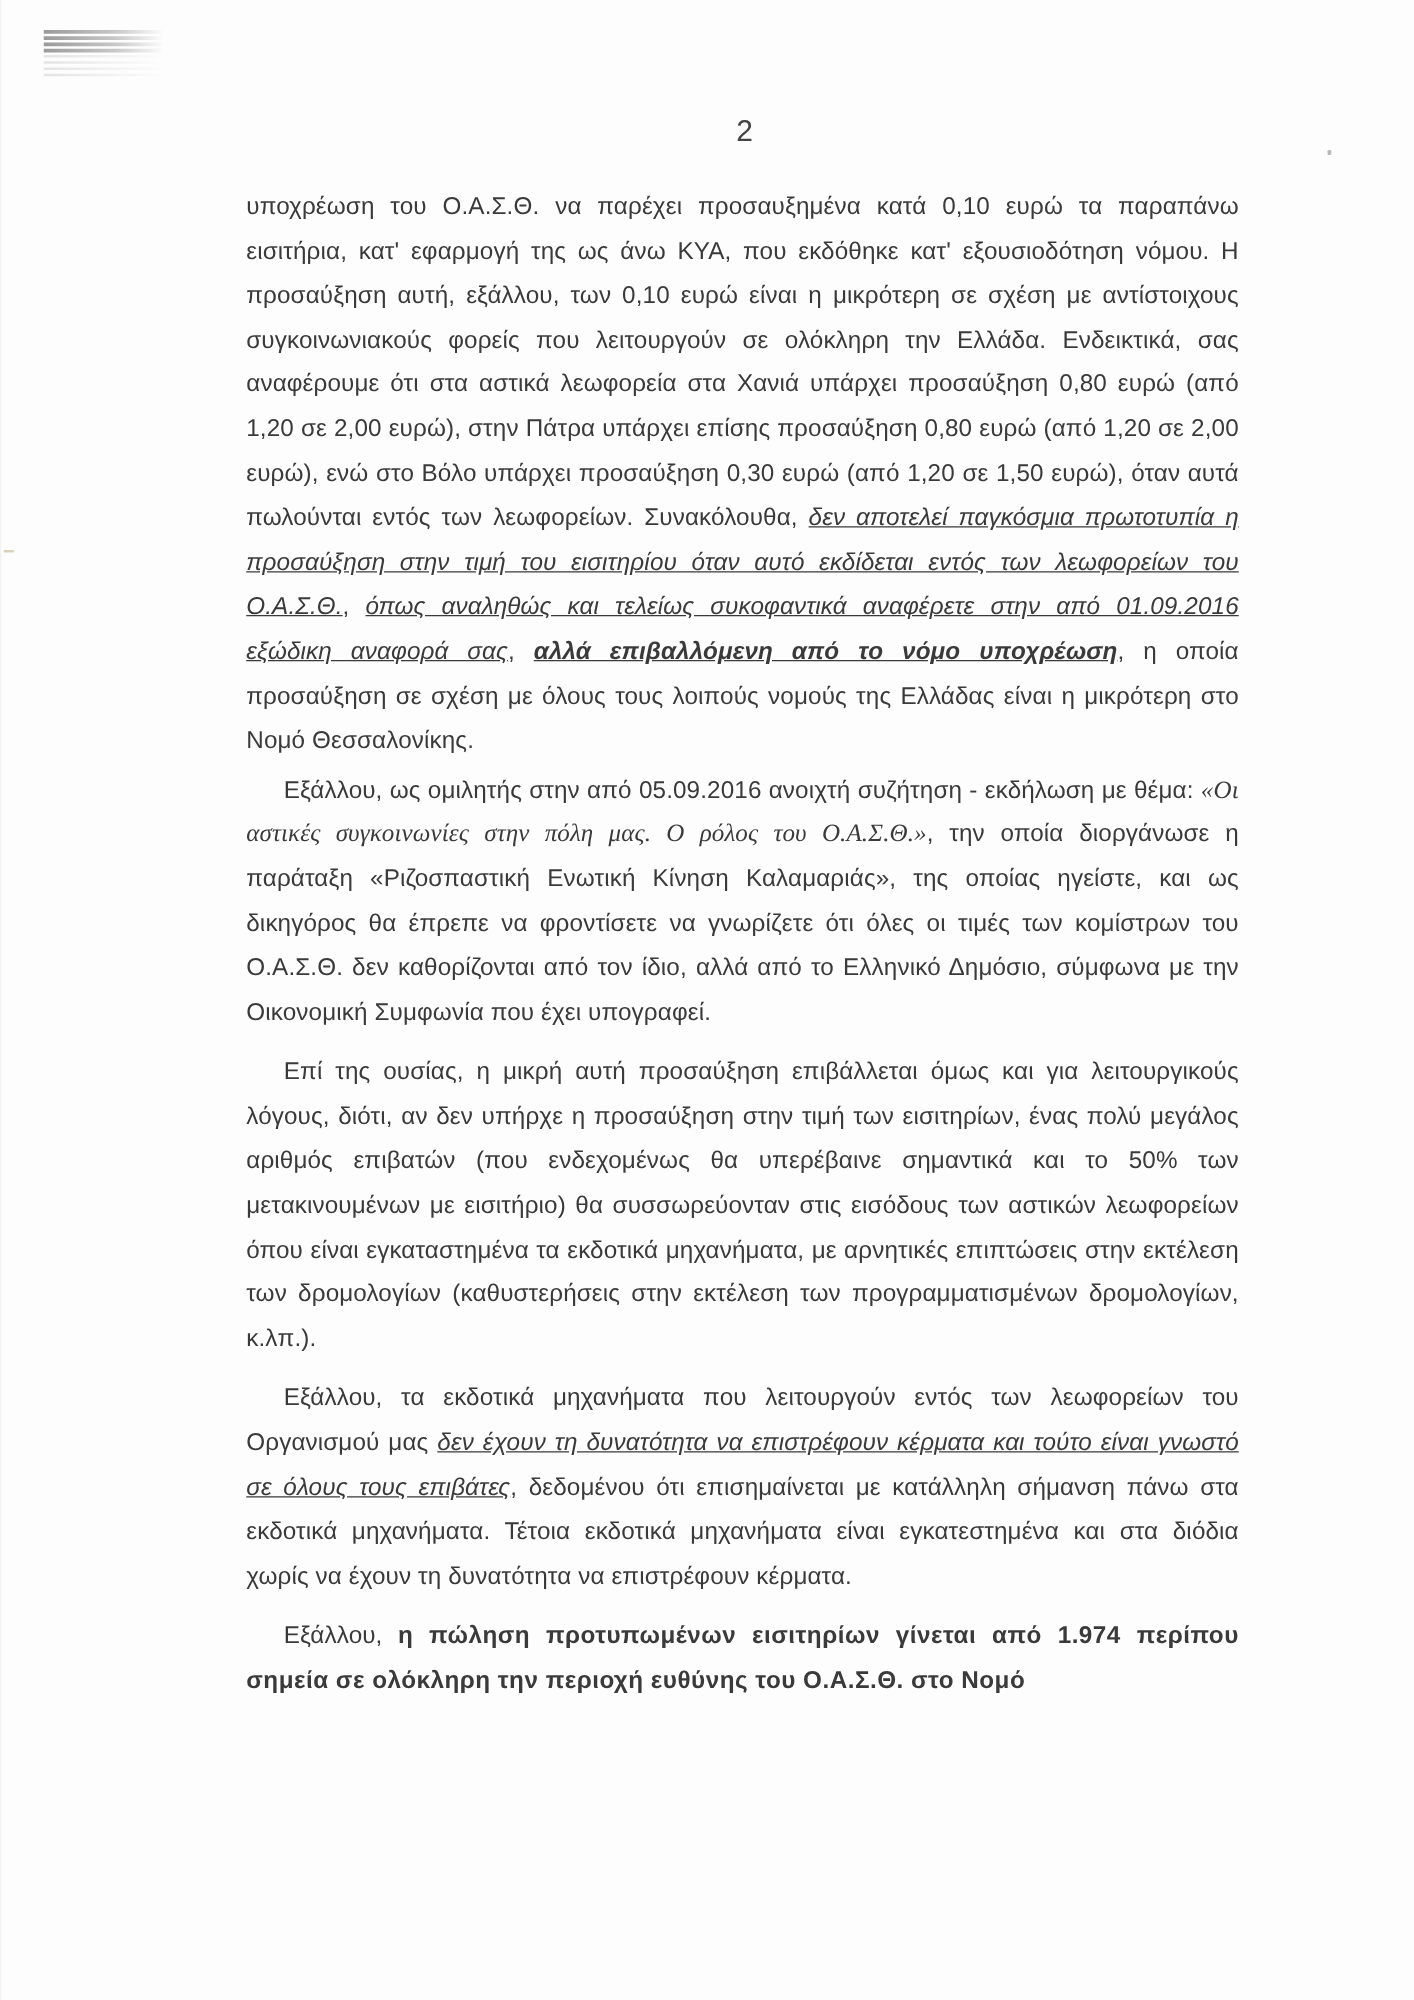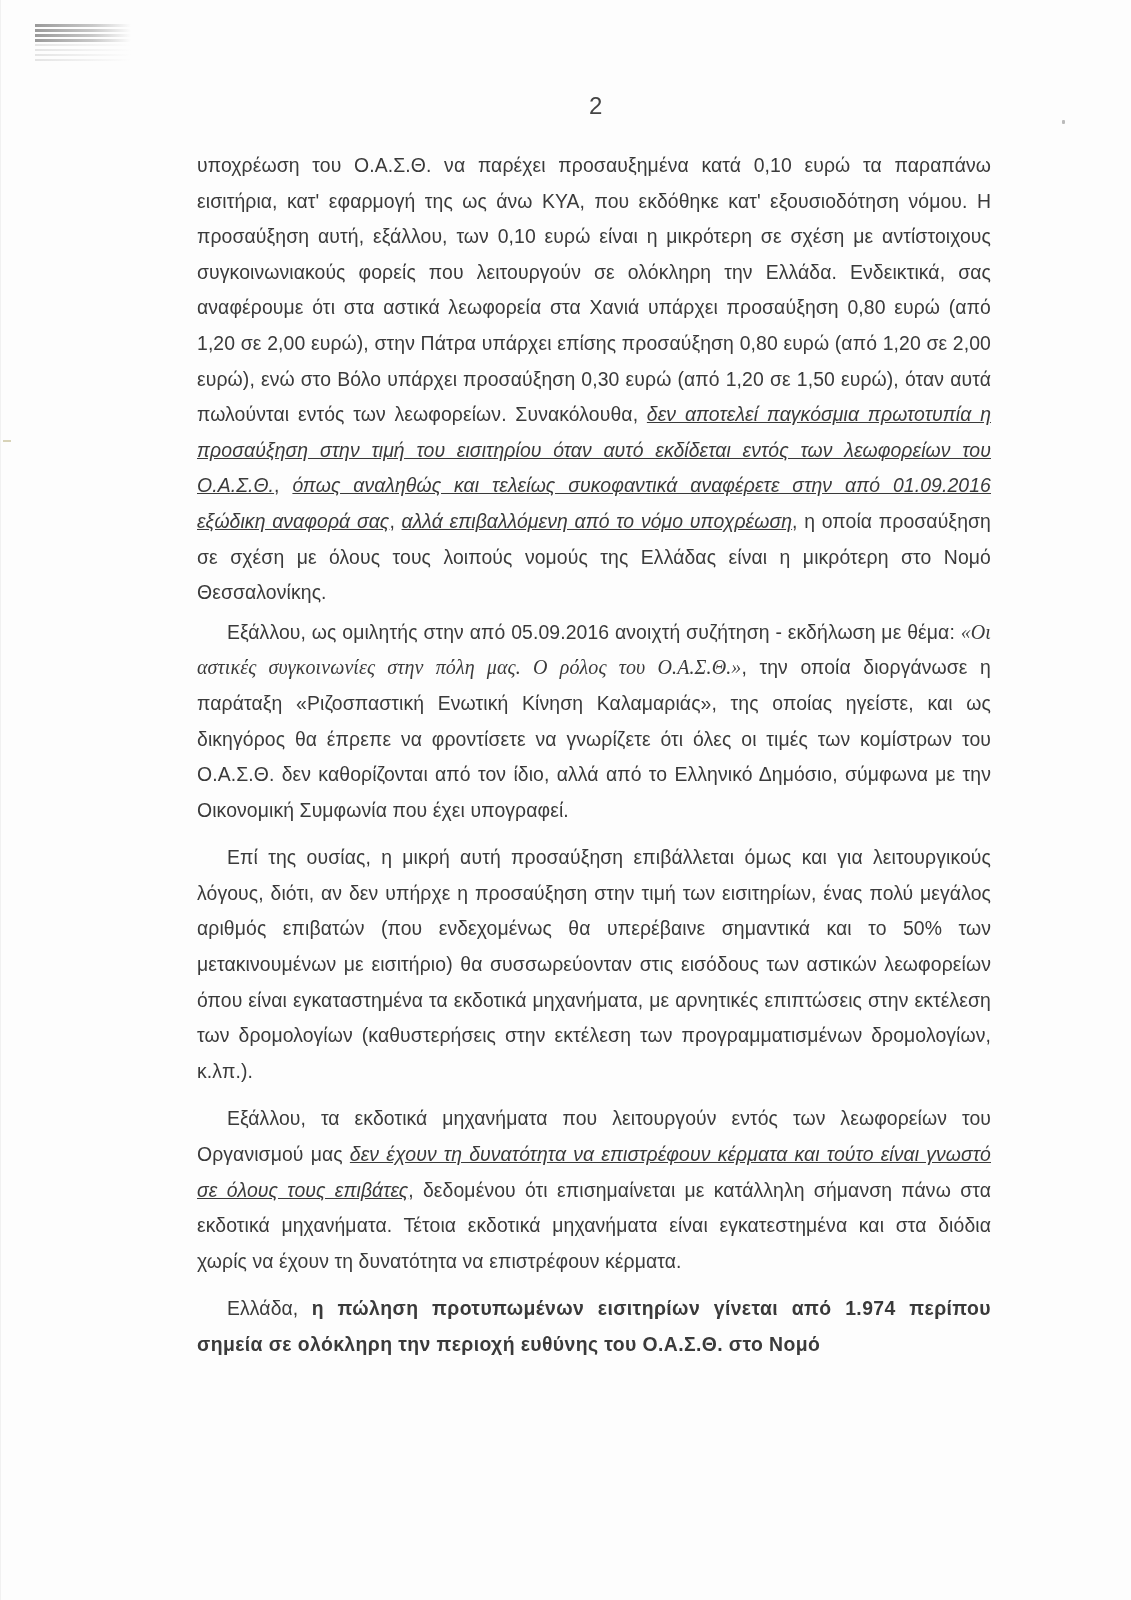--- a/index.html
+++ b/index.html
@@ -77,21 +77,21 @@
     .body-text p {
       margin: 0;
     }
     .para-gap {
       margin-top: 12px !important;
     }
     .indent {
       text-indent: 30px;
     }
     .u { text-decoration: underline; font-style: italic; }
-    .ub { text-decoration: underline; font-style: italic; font-weight: normal; }
+    .ub { text-decoration: underline; font-style: italic; font-weight: bold; }
     .it-serif { font-family: "Liberation Serif", "DejaVu Serif", serif; font-style: italic; font-size: 20px; }
     .b { font-weight: bold; letter-spacing: 0.4px; }
   </style>
 </head>
 <body>
 
 <div class="page">
   <div class="scan-artifact">
     <div class="bar"></div>
       <div class="bar"></div>
@@ -109,15 +109,15 @@
 
   <div class="body-text">
     <p><span>υποχρέωση του Ο.Α.Σ.Θ. να παρέχει προσαυξημένα κατά 0,10 ευρώ τα παραπάνω εισιτήρια, κατ' εφαρμογή της ως άνω ΚΥΑ, που εκδόθηκε κατ' εξουσιοδότηση νόμου. Η προσαύξηση αυτή, εξάλλου, των 0,10 ευρώ είναι η μικρότερη σε σχέση με αντίστοιχους συγκοινωνιακούς φορείς που λειτουργούν σε ολόκληρη την Ελλάδα. Ενδεικτικά, σας αναφέρουμε ότι στα αστικά λεωφορεία στα Χανιά υπάρχει προσαύξηση 0,80 ευρώ (από 1,20 σε 2,00 ευρώ), στην Πάτρα υπάρχει επίσης προσαύξηση 0,80 ευρώ (από 1,20 σε 2,00 ευρώ), ενώ στο Βόλο υπάρχει προσαύξηση 0,30 ευρώ (από 1,20 σε 1,50 ευρώ), όταν αυτά πωλούνται εντός των λεωφορείων. Συνακόλουθα, </span><span class="u">δεν αποτελεί παγκόσμια πρωτοτυπία η προσαύξηση στην τιμή του εισιτηρίου όταν αυτό εκδίδεται εντός των λεωφορείων του Ο.Α.Σ.Θ.</span><span>, </span><span class="u">όπως αναληθώς και τελείως συκοφαντικά αναφέρετε στην από 01.09.2016 εξώδικη αναφορά σας</span><span>, </span><span class="ub">αλλά επιβαλλόμενη από το νόμο υποχρέωση</span><span>, η οποία προσαύξηση σε σχέση με όλους τους λοιπούς νομούς της Ελλάδας είναι η μικρότερη στο Νομό Θεσσαλονίκης.</span></p>
 
     <p class="indent" style="margin-top:4px"><span>Εξάλλου, ως ομιλητής στην από 05.09.2016 ανοιχτή συζήτηση - εκδήλωση με θέμα: </span><span class="it-serif">«Οι αστικές συγκοινωνίες στην πόλη μας. Ο ρόλος του Ο.Α.Σ.Θ.»</span><span>, την οποία διοργάνωσε η παράταξη «Ριζοσπαστική Ενωτική Κίνηση Καλαμαριάς», της οποίας ηγείστε, και ως δικηγόρος θα έπρεπε να φροντίσετε να γνωρίζετε ότι όλες οι τιμές των κομίστρων του Ο.Α.Σ.Θ. δεν καθορίζονται από τον ίδιο, αλλά από το Ελληνικό Δημόσιο, σύμφωνα με την Οικονομική Συμφωνία που έχει υπογραφεί.</span></p>
 
     <p class="indent para-gap"><span>Επί της ουσίας, η μικρή αυτή προσαύξηση επιβάλλεται όμως και για λειτουργικούς λόγους, διότι, αν δεν υπήρχε η προσαύξηση στην τιμή των εισιτηρίων, ένας πολύ μεγάλος αριθμός επιβατών (που ενδεχομένως θα υπερέβαινε σημαντικά και το 50% των μετακινουμένων με εισιτήριο) θα συσσωρεύονταν στις εισόδους των αστικών λεωφορείων όπου είναι εγκαταστημένα τα εκδοτικά μηχανήματα, με αρνητικές επιπτώσεις στην εκτέλεση των δρομολογίων (καθυστερήσεις στην εκτέλεση των προγραμματισμένων δρομολογίων, κ.λπ.).</span></p>
 
     <p class="indent para-gap"><span>Εξάλλου, τα εκδοτικά μηχανήματα που λειτουργούν εντός των λεωφορείων του Οργανισμού μας </span><span class="u">δεν έχουν τη δυνατότητα να επιστρέφουν κέρματα και τούτο είναι γνωστό σε όλους τους επιβάτες</span><span>, δεδομένου ότι επισημαίνεται με κατάλληλη σήμανση πάνω στα εκδοτικά μηχανήματα. Τέτοια εκδοτικά μηχανήματα είναι εγκατεστημένα και στα διόδια χωρίς να έχουν τη δυνατότητα να επιστρέφουν κέρματα.</span></p>
 
-    <p class="indent para-gap"><span>Ελλάδα, </span><span class="b">η πώληση προτυπωμένων εισιτηρίων γίνεται από 1.974 περίπου σημεία σε ολόκληρη την περιοχή ευθύνης του Ο.Α.Σ.Θ. στο Νομό</span></p>
+    <p class="indent para-gap"><span>Εξάλλου, </span><span class="b">η πώληση προτυπωμένων εισιτηρίων γίνεται από 1.974 περίπου σημεία σε ολόκληρη την περιοχή ευθύνης του Ο.Α.Σ.Θ. στο Νομό</span></p>
   </div>
 </div>
 
 </body></html>

